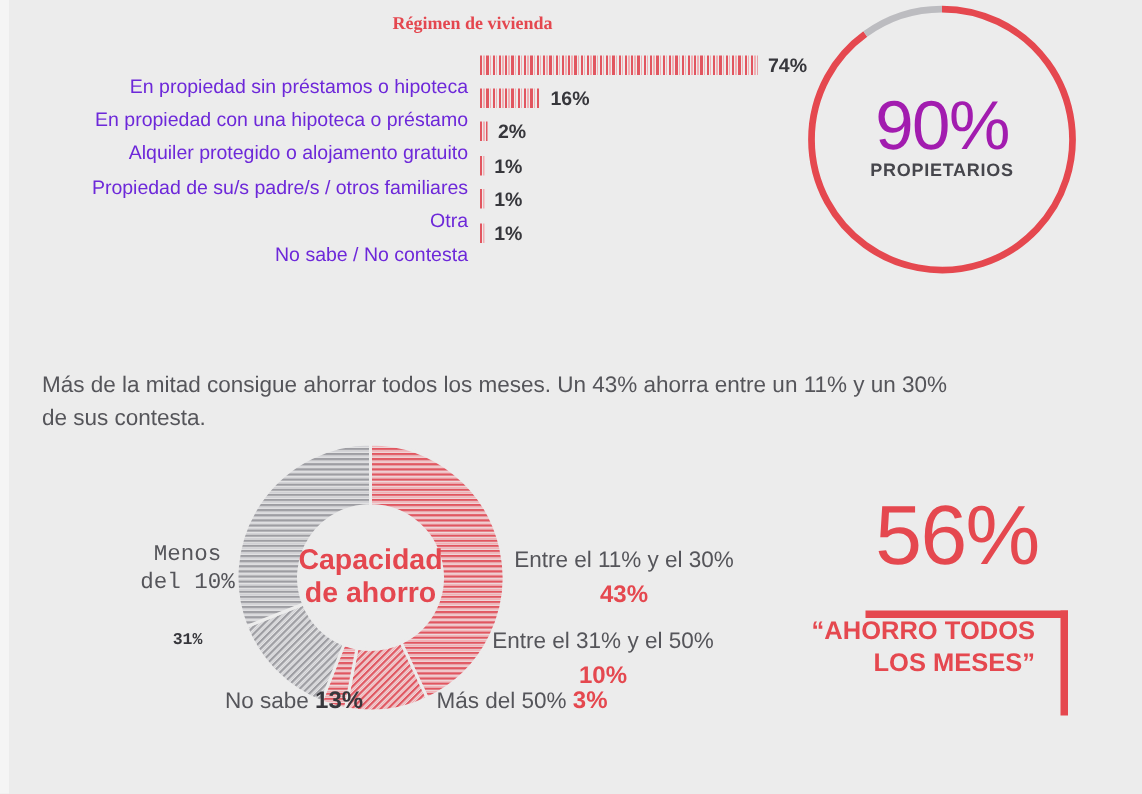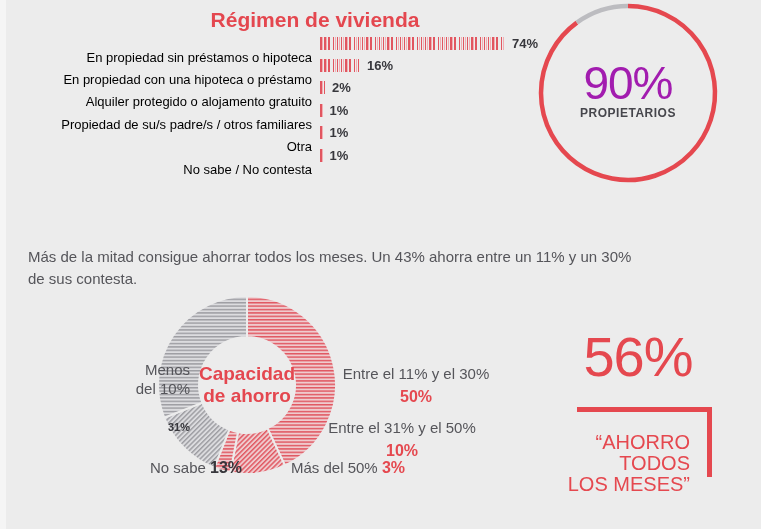--- a/index.html
+++ b/index.html
@@ -7,24 +7,24 @@
     width:761px;height:529px;overflow:hidden;position:relative;
     background:#ececec;
     font-family:"Liberation Sans", sans-serif;
     -webkit-font-smoothing:antialiased;
   }
   .abs{position:absolute;}
   .page-edge{left:0;top:0;width:6px;height:529px;background:#f5f5f5;}
 
   
   .chart-title{left:160px;top:8px;width:310px;text-align:center;
-    color:#e4474f;font-size:21px;font-weight:bold;}
+    color:#e4474f;font-size:12px;font-weight:bold;font-family:Liberation Serif, serif;}
   .bar-rows{left:0;top:32px;width:761px;}
   .bar-row{display:flex;align-items:center;height:22.4px;}
-  .bar-label{width:312px;text-align:right;color:#000000;font-size:13px;white-space:nowrap;margin-top:28px;}
+  .bar-label{width:312px;text-align:right;color:#6d28d9;font-size:13px;white-space:nowrap;margin-top:28px;}
   .bar-hatch{margin-left:8px;height:13px;flex:0 0 auto;
     background:repeating-linear-gradient(90deg,
       #e15660 0px,#e15660 1.5px,
       rgba(0,0,0,0) 1.5px,rgba(0,0,0,0) 2.2px,
       #f2aeb3 2.2px,#f2aeb3 3.1px,
       rgba(0,0,0,0) 3.1px,rgba(0,0,0,0) 4.2px);}
   .bar-value{margin-left:7px;color:#37373c;font-size:13px;font-weight:bold;white-space:nowrap;}
 
   
   .ring-svg{left:533px;top:-2px;}
@@ -38,35 +38,35 @@
   .intro span{display:block;}
 
   
   .donut-svg{left:147px;top:285px;}
   .donut-center{left:172px;top:363px;width:150px;text-align:center;
     color:#e4474f;font-size:19px;font-weight:bold;line-height:22px;}
   .callout{color:#55555a;font-size:15px;line-height:19px;}
   .callout .val{font-weight:bold;font-size:16px;}
   .val-dark{color:#37373c;}
   .val-red{color:#e5484f;}
-  .co-menos{left:60px;top:360px;width:130px;text-align:right;}
+  .co-menos{left:60px;top:360px;width:130px;text-align:center;font-family:Liberation Mono, monospace;}
   .co-menos .val{display:block;margin-top:20px;font-size:11px;}
   .co-entre11{left:336px;top:364px;width:160px;text-align:center;}
   .co-entre11 .val, .co-entre31 .val{display:block;margin-top:4px;}
   .co-entre31{left:322px;top:418px;width:160px;text-align:center;}
   .co-nosabe{left:150px;top:458px;white-space:nowrap;}
   .co-mas50{left:291px;top:458px;white-space:nowrap;}
 
   
   .savers-value{left:566px;top:324px;width:144px;text-align:center;
     color:#e5484f;font-size:56px;font-weight:400;letter-spacing:-1px;}
   .accent-h{left:577px;top:407px;width:135px;height:5px;background:#e5484f;}
   .accent-v{left:707px;top:407px;width:5px;height:70px;background:#e5484f;}
-  .savers-quote{left:520px;top:432px;width:170px;text-align:right;
-    color:#e5484f;font-size:20px;font-weight:normal;line-height:21px;}
+  .savers-quote{left:520px;top:410px;width:170px;text-align:right;
+    color:#e5484f;font-size:17px;font-weight:bold;line-height:21px;}
   .savers-quote span{display:block;}
 </style>
 </head>
 <body>
 
 <div class="abs page-edge"></div>
 
 <div class="abs chart-title">Régimen de vivienda</div>
 <div class="abs bar-rows">
     <div class="bar-row">
@@ -145,21 +145,21 @@
   <span style="display:block">de ahorro</span>
 </div>
 
 <div class="abs callout co-menos">
   <span style="display:block">Menos</span>
   <span style="display:block">del 10%</span>
   <span class="val val-dark">31%</span>
 </div>
 <div class="abs callout co-entre11">
   <span>Entre el 11% y el 30%</span>
-  <span class="val val-red">50%</span>
+  <span class="val val-red">43%</span>
 </div>
 <div class="abs callout co-entre31">
   <span>Entre el 31% y el 50%</span>
   <span class="val val-red">10%</span>
 </div>
 <div class="abs callout co-nosabe">
   <span>No sabe</span>
   <span class="val val-dark">13%</span>
 </div>
 <div class="abs callout co-mas50">

